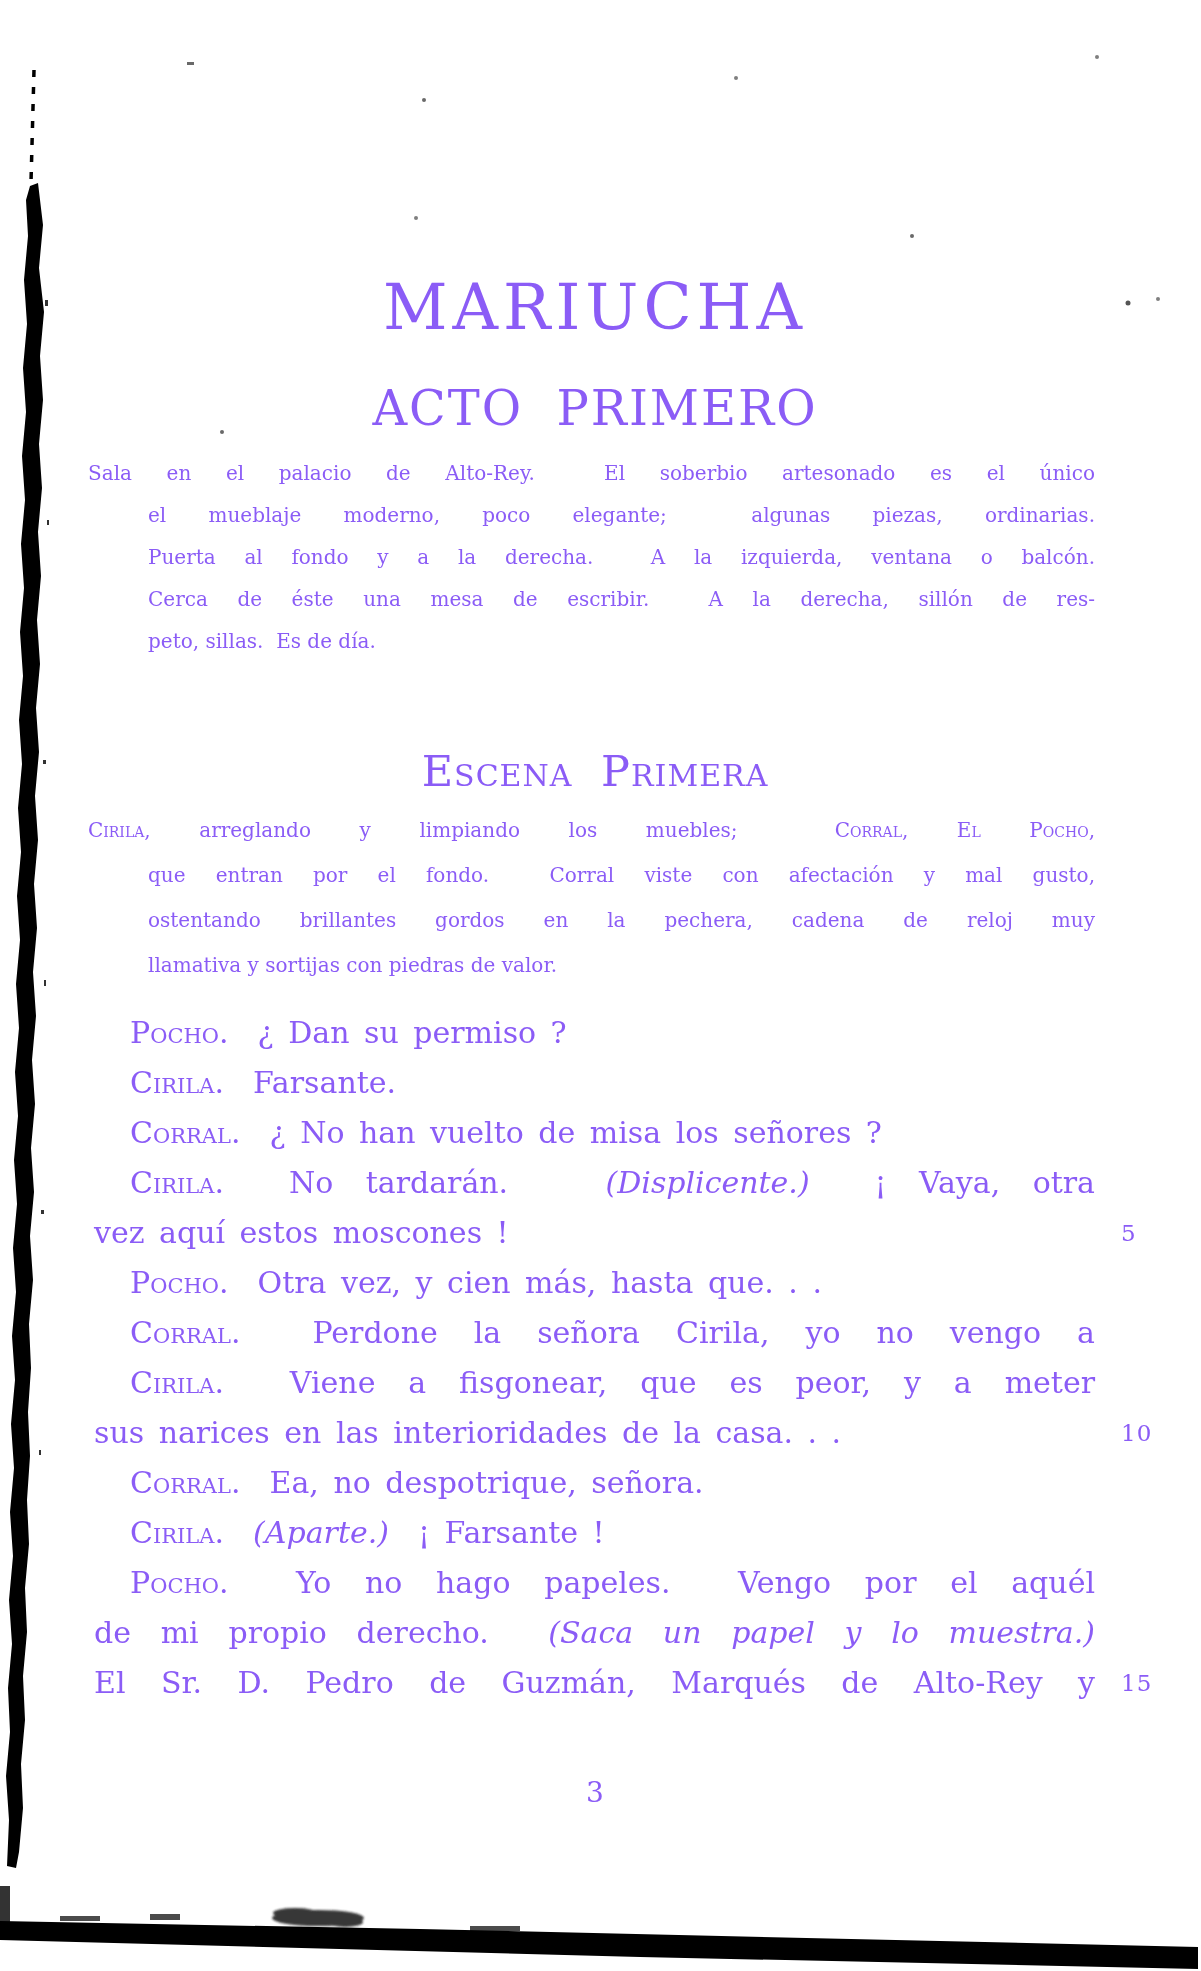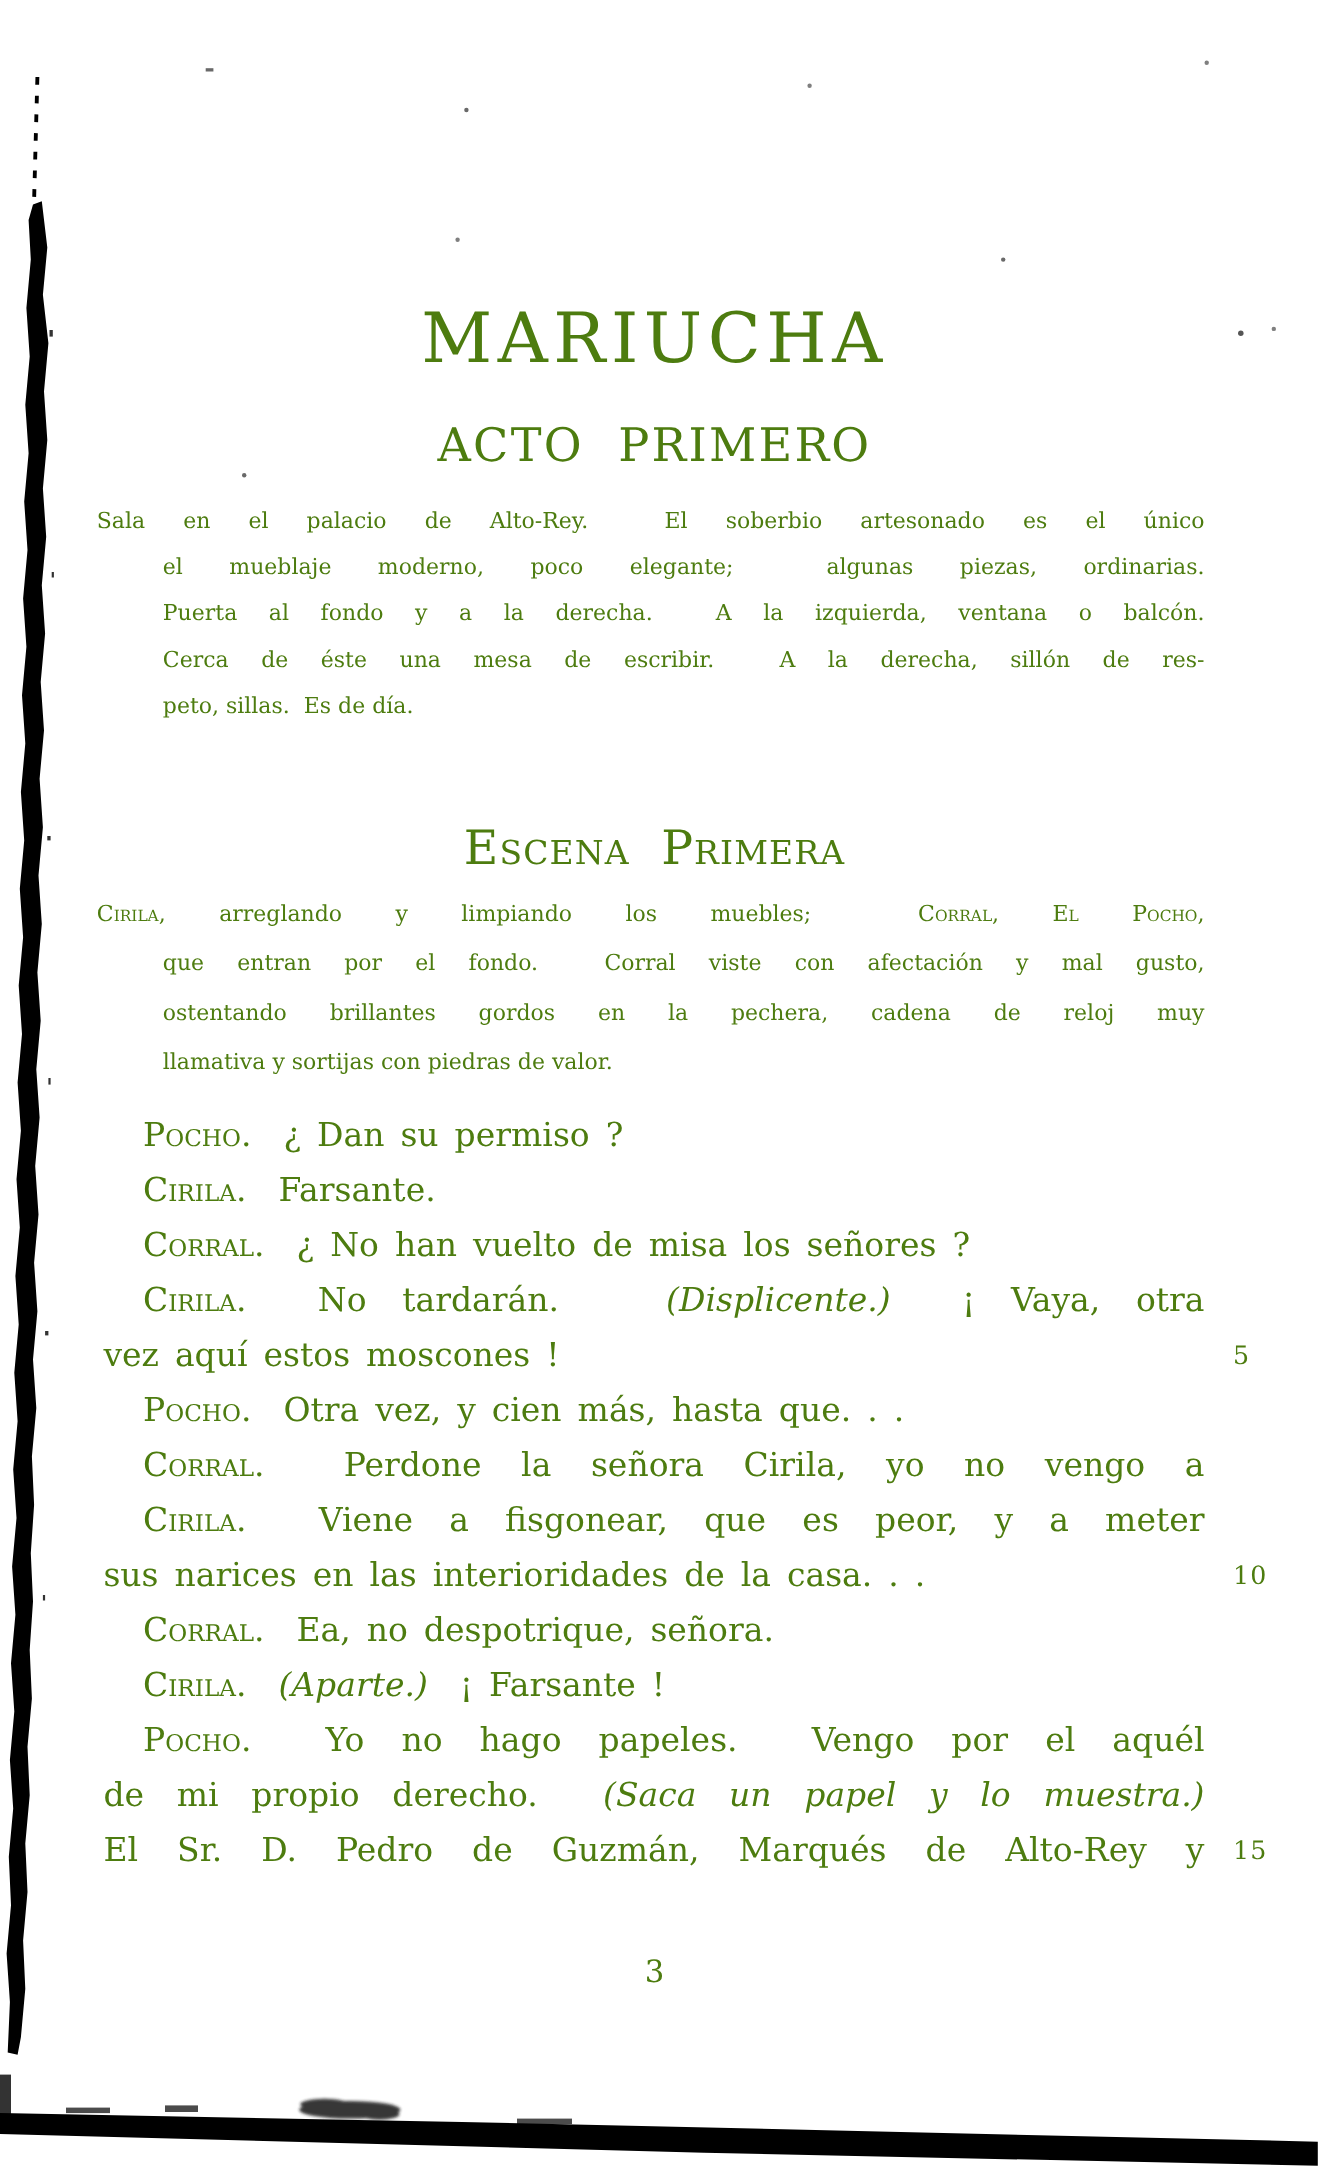--- a/index.html
+++ b/index.html
@@ -1,28 +1,28 @@
 <!DOCTYPE html>
 <html><head>
 <meta charset="utf-8">
 <style>
   html,body { margin:0; padding:0; background:#ffffff; }
   .page {
     position:relative; width:1198px; height:1971px; background:#ffffff;
-    font-family:"DejaVu Serif","Liberation Serif",serif; color:#4d7c0f;
+    font-family:"DejaVu Serif","Liberation Serif",serif; color:#8b5cf6;
     overflow:hidden;
   }
   .title {
     position:absolute; top:276px; left:0; width:1190px; margin:0;
     text-align:center; font-size:63px; font-weight:500; line-height:1;
     letter-spacing:5px;
   }
   .act {
     position:absolute; top:380px; left:0; width:1190px; margin:0;
-    text-align:center; font-size:42px; font-weight:500; line-height:1.2;
+    text-align:center; font-size:48px; font-weight:500; line-height:1.2;
     letter-spacing:2px; word-spacing:16px;
   }
   .scene-h {
     position:absolute; top:746px; left:0; width:1190px; margin:0;
     text-align:center; font-size:43px; font-weight:500; line-height:1.2;
     font-variant:small-caps; letter-spacing:1px; word-spacing:14px;
   }
   .sdirs, .sdesc {
     position:absolute; left:88px; width:1007px; font-size:20px;
   }

